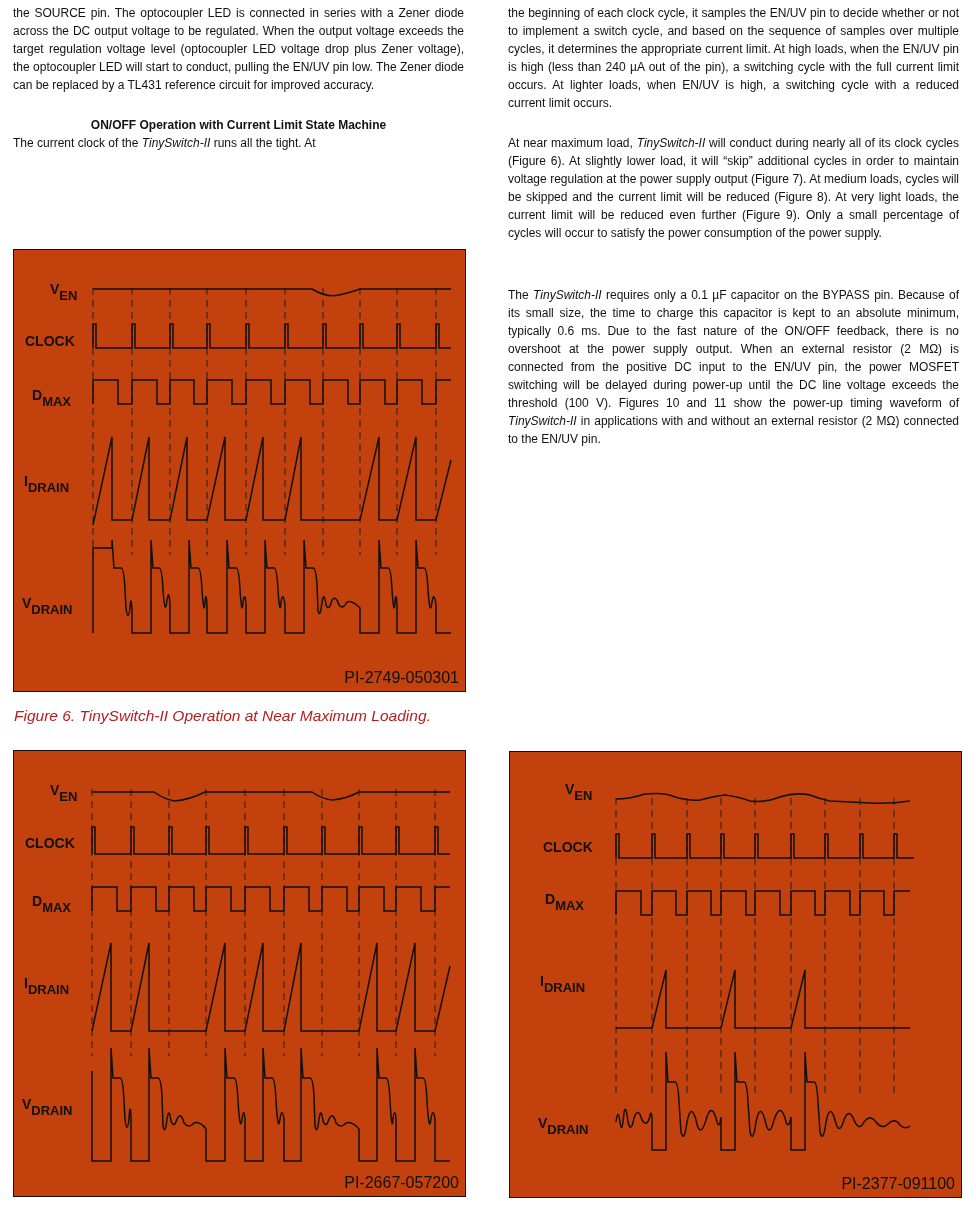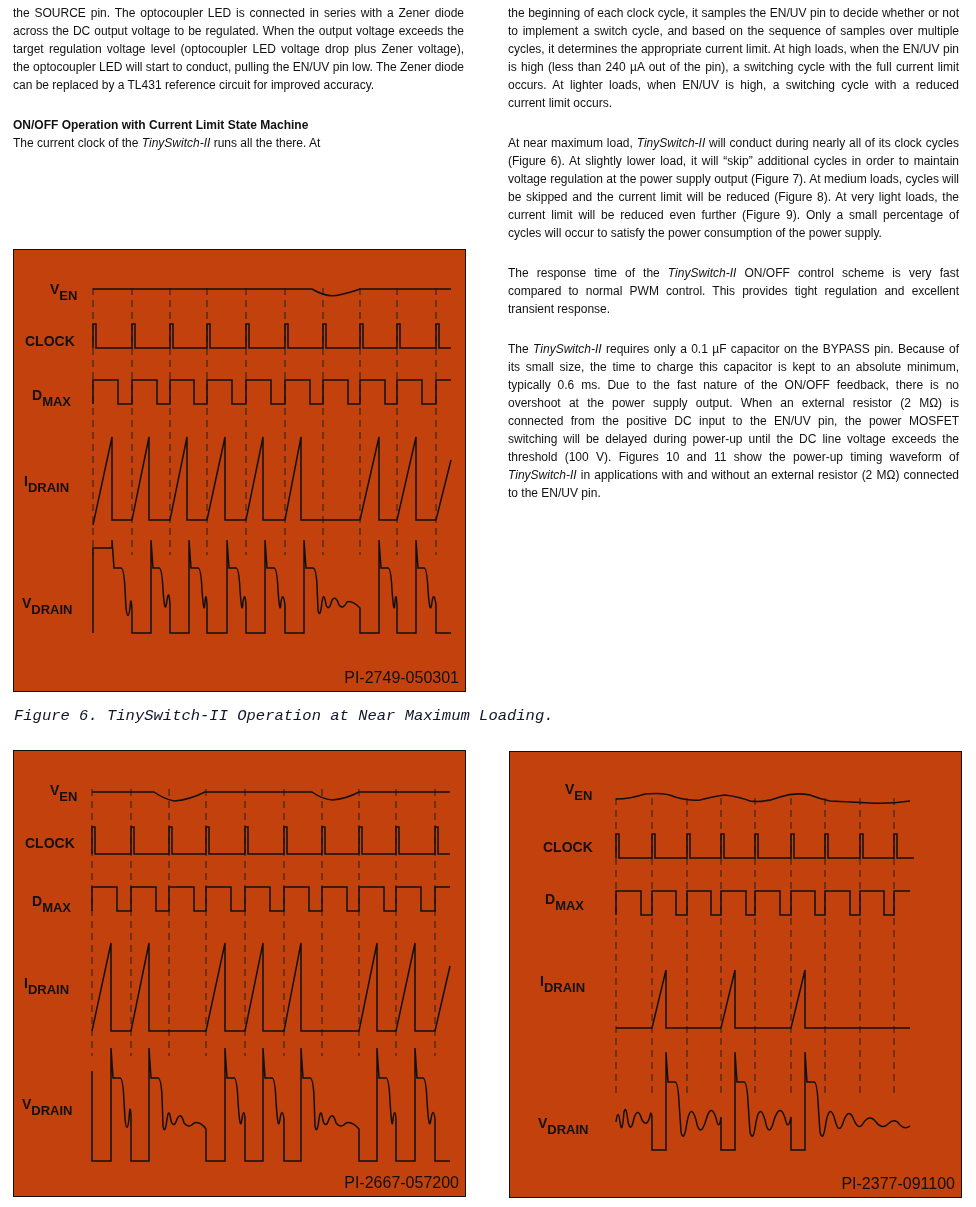--- a/index.html
+++ b/index.html
@@ -2,50 +2,49 @@
 <html><head>
 <meta charset="utf-8">
 <style>
   html, body { margin: 0; padding: 0; background: #ffffff; }
   body { width: 976px; height: 1207px; position: relative; overflow: hidden; color: #111; }
   .col { position: absolute; font-family: Liberation Sans, sans-serif; font-size: 12px; line-height: 18px; text-align: justify; }
   .col p { margin: 0; }
   .col .gap { height: 22px; }
   .left { left: 13px; top: 4px; width: 451px; }
   .right { left: 508px; top: 4px; width: 451px; }
-  .heading { font-weight: bold; text-align: left; }
+  .heading { font-weight: bold; text-align: center; }
   .ital { font-style: italic; }
   .figure { position: absolute; border: 1.5px solid #111; background: #c2410c; box-sizing: border-box; }
   .fig6 { left: 13px; top: 249px; width: 453px; height: 443px; }
   .fig7 { left: 13px; top: 750px; width: 453px; height: 447px; }
   .fig8 { left: 509px; top: 751px; width: 453px; height: 447px; }
   .figure svg { position: absolute; left: 0; top: 0; }
   .sig { font-family: "Liberation Sans", "DejaVu Sans", sans-serif; font-weight: bold; font-size: 14px; fill: #111; }
   .sub { font-size: 13px; }
   .figid { position: absolute; right: 6px; bottom: 4px; font-family: "Liberation Sans", "DejaVu Sans", sans-serif; font-size: 16px; color: #111; }
-  .caption { position: absolute; left: 14px; top: 707px; font-family: Liberation Mono, monospace; font-style: italic; font-size: 15.5px; color: #0f172a; }
+  .caption { position: absolute; left: 14px; top: 707px; font-family: Liberation Sans, sans-serif; font-style: italic; font-size: 15.5px; color: #b91c1c; }
   .wave { fill: none; stroke: #111; stroke-width: 1.5; }
   .dash { stroke: #222; stroke-width: 1; stroke-dasharray: 7 5; }
 </style>
 </head>
 <body>
 
 <div class="col left">
   <p>the SOURCE pin.  The optocoupler LED is connected in series with a Zener diode across the DC output voltage to be regulated. When the output voltage exceeds the target regulation voltage level (optocoupler LED voltage drop plus Zener voltage), the optocoupler LED will start to conduct, pulling the EN/UV pin low. The Zener diode can be replaced by a TL431 reference circuit for improved accuracy.</p>
   <div class="gap"></div>
   <p class="heading">ON/OFF Operation with Current Limit State Machine</p>
-  <p><span>The current clock of the </span><span class="ital">TinySwitch-II</span><span> runs all the there.  At</span></p>
+  <p><span>The current clock of the </span><span class="ital">TinySwitch-II</span><span> runs all the tight.  At</span></p>
 </div>
 
 <div class="col right">
   <p>the beginning of each clock cycle, it samples the EN/UV pin to decide whether or not to implement a switch cycle, and based on the sequence of samples over multiple cycles, it determines the appropriate current limit.  At high loads, when the EN/UV pin is high (less than 240 µA out of the pin), a switching cycle with the full current limit occurs. At lighter loads, when EN/UV is high, a switching cycle with a reduced current limit occurs.</p>
   <div class="gap"></div>
   <p><span>At near maximum load, </span><span class="ital">TinySwitch-II</span><span> will conduct during nearly all of its clock cycles (Figure 6). At slightly lower load, it will “skip” additional cycles in order to maintain voltage regulation at the power supply output (Figure 7).  At medium loads, cycles will be skipped and the current limit will be reduced (Figure 8). At very light loads, the current limit will be reduced even further (Figure 9). Only a small percentage of cycles will occur to satisfy the power consumption of the power supply.</span></p>
   <div class="gap"></div>
-  <p><span>The response time of the </span><span class="ital">TinySwitch-II</span><span> ON/OFF control scheme is very fast compared to normal PWM control.  This provides tight regulation and excellent transient response.</span></p>
   <div class="gap"></div>
   <p><span>The </span><span class="ital">TinySwitch-II</span><span> requires only a 0.1 µF capacitor on the BYPASS pin.  Because of its small size, the time to charge this capacitor is kept to an absolute minimum, typically 0.6 ms.  Due to the fast nature of the ON/OFF feedback, there is no overshoot at the power supply output.  When an external resistor (2 MΩ) is connected from the positive DC input to the EN/UV pin, the power MOSFET switching will be delayed during power-up until the DC line voltage exceeds the threshold (100 V). Figures 10 and 11 show the power-up timing waveform of </span><span class="ital">TinySwitch-II</span><span> in applications with and without an external resistor (2 MΩ) connected to the EN/UV pin.</span></p>
 </div>
 
 <div class="figure fig6">
   <svg width="453" height="443" viewBox="0 0 453 443">
     <g>
       <text class="sig" x="36" y="44">V<tspan class="sub" dy="6">EN</tspan></text>
       <text class="sig" x="11" y="96">CLOCK</text>
       <text class="sig" x="18" y="150">D<tspan class="sub" dy="6">MAX</tspan></text>

